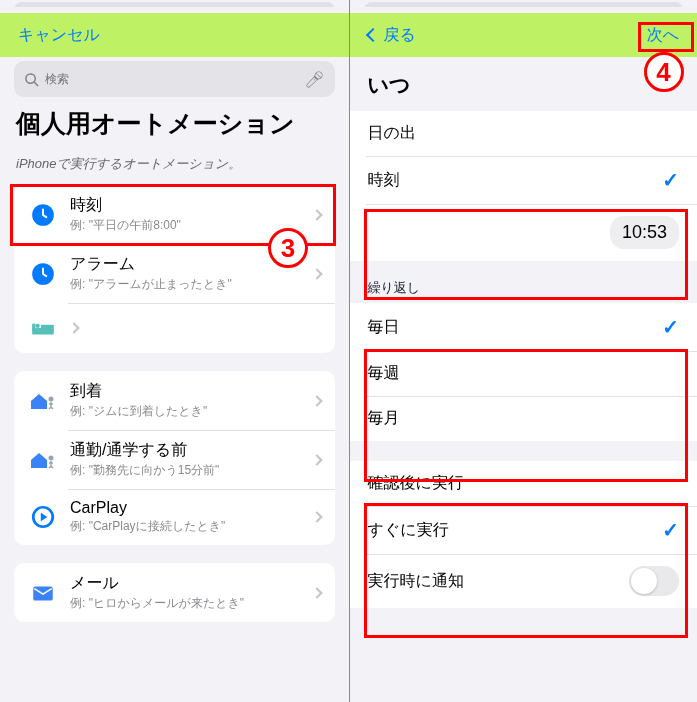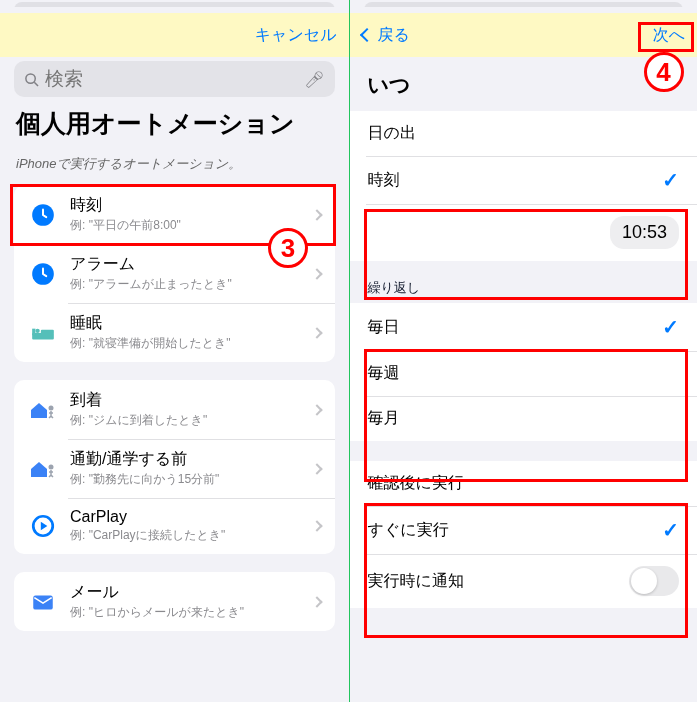--- a/index.html
+++ b/index.html
@@ -6,28 +6,28 @@
     body { font-family: -apple-system, "Hiragino Sans", sans-serif; background: #fff; width: 697px; height: 702px; display: flex; overflow: hidden; }
     .screen { width: 348.5px; height: 702px; background: #f2f2f7; position: relative; overflow: hidden; }
     .screen + .screen { border-left: 1px solid #22c55e; }
     
     
     .stack-top { height: 13px; position: relative; }
     .stack-top::before { content: ''; position: absolute; top: 2px; left: 14px; right: 14px; height: 11px; background: #e0e0e5; border-radius: 8px 8px 0 0; }
     .stack-top::after { content: ''; position: absolute; top: 7px; left: 6px; right: 6px; height: 6px; background: #f2f2f7; border-radius: 8px 8px 0 0; }
     
     
-    .header { height: 44px; display: flex; align-items: center; justify-content: flex-end; padding: 0 12px; background: #fef9c3; }
+    .header { height: 44px; display: flex; align-items: center; justify-content: flex-start; padding: 0 18px; background: #bef264; }
     .header .btn { color: #007aff; font-size: 16px; display: flex; align-items: center; gap: 2px; }
     .header .btn.right { margin-left: auto; }
     .chev-left { display: inline-block; width: 10px; height: 10px; border-left: 2.5px solid #007aff; border-bottom: 2.5px solid #007aff; transform: rotate(45deg); margin-right: 4px; }
     
     
     .search { margin: 4px 14px 10px; background: #e3e3e8; border-radius: 10px; height: 36px; display: flex; align-items: center; padding: 0 10px; color: #808085; }
-    .search input { border: none; background: transparent; flex: 1; font-size: 19px; color: #a16207; padding: 0 6px; outline: none; }
+    .search input { border: none; background: transparent; flex: 1; font-size: 12px; color: #a16207; padding: 0 6px; outline: none; }
     .search .mag { width: 15px; height: 15px; }
     .search .mic { font-size: 16px; }
     
     
     .title-block { padding: 0 16px 12px; }
     .title-block h1 { font-size: 25px; font-weight: 700; color: #000; }
     .title-block p { font-size: 13px; color: #666; margin-top: 15px; font-style: italic; }
     
     .section-title { font-size: 21px; font-weight: 700; padding: 14px 18px 12px; }
     .group-label { font-size: 13px; color: #0f172a; padding: 18px 18px 6px; }
@@ -116,24 +116,20 @@
     </div>
     <div class="row">
       <div class="icon">
           <svg viewBox="0 0 24 24" width="26" height="26">
             <rect x="2" y="12" width="20" height="6" rx="1" class="ic-bed"></rect>
             <rect x="2" y="8" width="3" height="6" class="ic-bed"></rect>
             <circle cx="7" cy="10" r="2" class="ic-bed"></circle>
             <rect x="10" y="9" width="12" height="4" rx="1" class="ic-bed"></rect>
           </svg>
         </div>
-      <div class="body">
-          <div class="name">睡眠</div>
-          <div class="sub">例: "就寝準備が開始したとき"</div>
-        </div>
       <div class="chev"></div>
     </div>
   </div>
 
   <div class="group">
     <div class="row">
       <div class="icon">
           <svg viewBox="0 0 30 24" width="30" height="24">
             <path d="M3 12 L11 5 L19 12 V20 H3 Z" class="ic-home"></path>
             <circle cx="23" cy="10" r="2.5" class="ic-walk"></circle>

